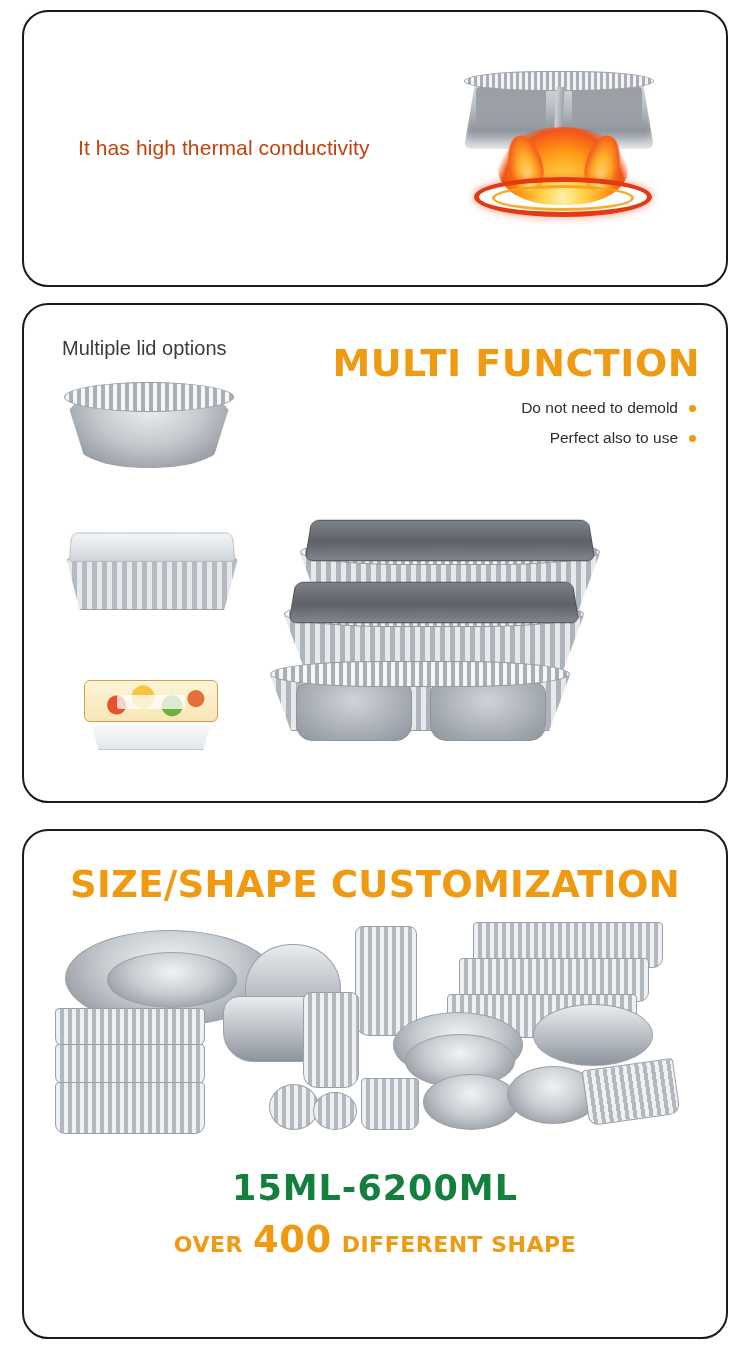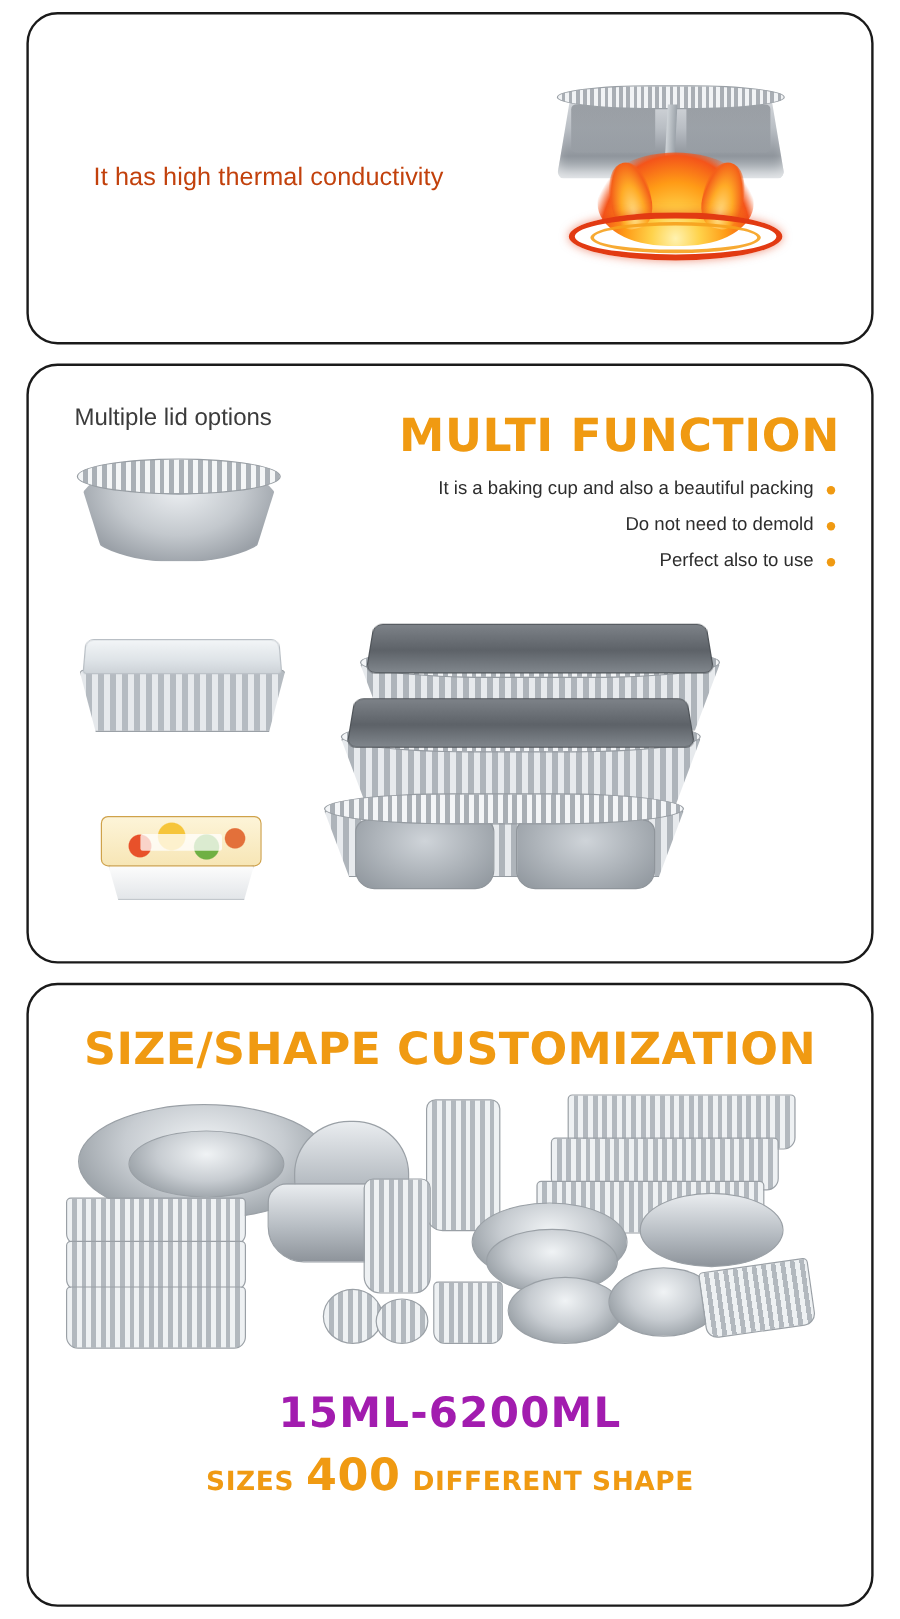--- a/index.html
+++ b/index.html
@@ -343,20 +343,21 @@
     border: 1px solid #8f959b;
   }
 
   
   .panel-size {
     flex: 1;
     padding: 18px 20px 20px 20px;
     display: flex;
     flex-direction: column;
     align-items: center;
+    margin-top: 10px;
   }
   .size-title {
     font-size: 37px;
     font-weight: bold;
     color: #f09a12;
     letter-spacing: .3px;
     text-align: center;
     margin: 14px 0 4px 0;
     font-family: "DejaVu Sans", sans-serif;
     white-space: nowrap;
@@ -377,21 +378,21 @@
   .size-art .plate {
     background: radial-gradient(ellipse at 50% 35%, #f0f3f5 0%, #c7ccd1 45%, #99a0a6 78%, #d4d9dd 100%);
   }
   .size-art .deep {
     background: linear-gradient(180deg,#e9ecef 0%, #b7bdc3 55%, #8e949b 100%);
   }
 
   .ml-line {
     font-size: 35px;
     font-weight: bold;
-    color: #a21caf;
+    color: #15803d;
     letter-spacing: 1px;
     font-family: "DejaVu Sans", sans-serif;
     margin-top: 2px;
   }
   .over-line {
     margin-top: 10px;
     color: #f09a12;
     font-family: "DejaVu Sans", sans-serif;
     font-weight: bold;
     letter-spacing: .5px;
@@ -451,21 +452,20 @@
           <div class="top">
               <div class="label"></div>
             </div>
         </div>
       </div>
     </div>
 
     <div class="multi-right">
       <div class="multi-title">MULTI FUNCTION</div>
       <ul class="bullet-list">
-        <li><span>It is a baking cup and also a beautiful packing</span><span class="dot"></span></li>
         <li><span>Do not need to demold</span><span class="dot"></span></li>
         <li><span>Perfect also to use</span><span class="dot"></span></li>
       </ul>
 
       <div class="stack-art">
         <div class="tray-big top">
           <div class="body"></div>
             <div class="rim"></div>
             <div class="lid"></div>
         </div>
@@ -517,19 +517,19 @@
       <div class="el rnd" style="left:258px; top:176px; width:44px; height:38px;"></div>
       <div class="el rect" style="left:306px; top:162px; width:58px; height:52px;"></div>
       <div class="el plate" style="left:368px; top:158px; width:96px; height:56px; border-radius:50%;"></div>
       <div class="el plate" style="left:452px; top:150px; width:92px; height:58px; border-radius:50%;"></div>
       <div class="el rect" style="left:530px; top:148px; width:92px; height:56px; transform:rotate(-8deg);"></div>
     </div>
 
     <div class="ml-line">15ML-6200ML</div>
 
     <div class="over-line">
-      <span class="small">SIZES</span>
+      <span class="small">OVER</span>
       <span class="big">400</span>
       <span class="small">DIFFERENT SHAPE</span>
     </div>
   </section>
 
 </div>
 
 </body></html>

